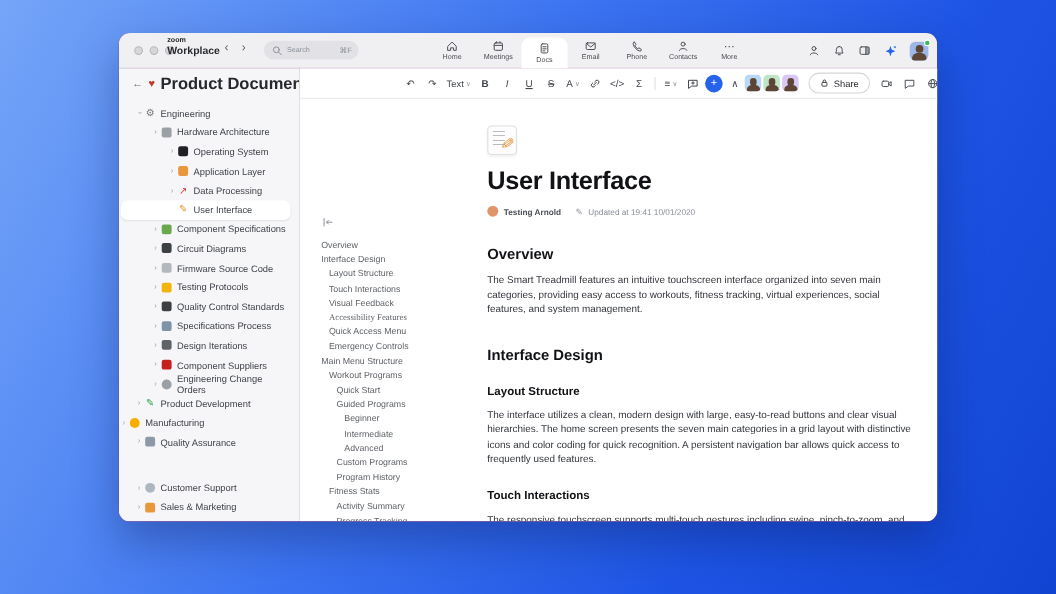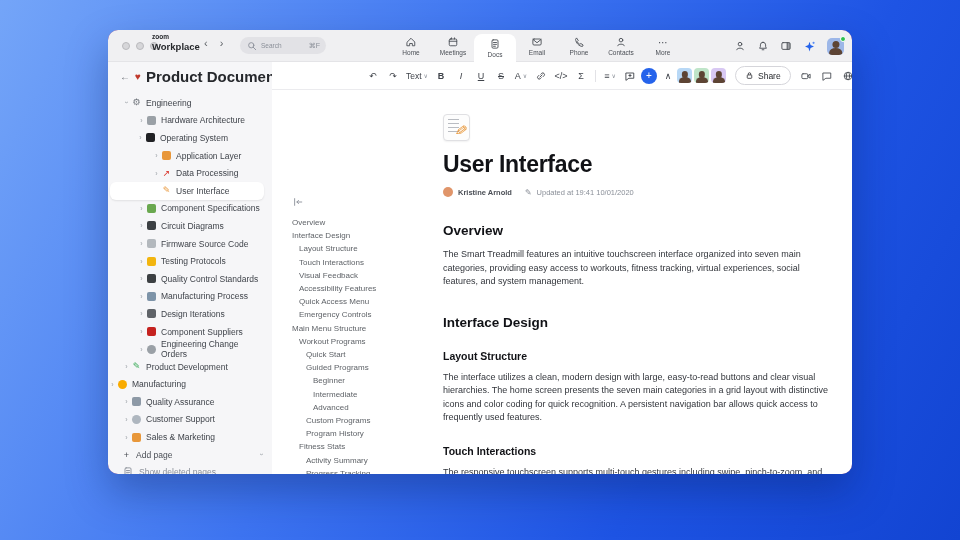--- a/index.html
+++ b/index.html
@@ -241,21 +241,21 @@
           <div class="trow" style="padding-left: 14px;">
             <span class="chev down">›</span>
             <span class="tree-ico glyph" style="color: rgb(112, 117, 124);">⚙</span>
             <span>Engineering</span>
           </div>
           <div class="trow" style="padding-left: 29px;">
             <span class="chev">›</span>
             <span class="tree-ico" style="background: rgb(154, 160, 166);"></span>
             <span>Hardware Architecture</span>
           </div>
-          <div class="trow" style="padding-left: 28px;">
+          <div class="trow" style="padding-left: 44px;">
             <span class="chev">›</span>
             <span class="tree-ico" style="background: rgb(32, 33, 36);"></span>
             <span>Operating System</span>
           </div>
           <div class="trow" style="padding-left: 44px;">
             <span class="chev">›</span>
             <span class="tree-ico" style="background: rgb(232, 151, 58);"></span>
             <span>Application Layer</span>
           </div>
           <div class="trow" style="padding-left: 44px;">
@@ -289,21 +289,21 @@
             <span>Testing Protocols</span>
           </div>
           <div class="trow" style="padding-left: 29px;">
             <span class="chev">›</span>
             <span class="tree-ico" style="background: rgb(60, 64, 67);"></span>
             <span>Quality Control Standards</span>
           </div>
           <div class="trow" style="padding-left: 29px;">
             <span class="chev">›</span>
             <span class="tree-ico" style="background: rgb(125, 147, 168);"></span>
-            <span>Manufacturing Process</span>
+            <span>Specifications Process</span>
           </div>
           <div class="trow" style="padding-left: 29px;">
             <span class="chev">›</span>
             <span class="tree-ico" style="background: rgb(95, 99, 104);"></span>
             <span>Design Iterations</span>
           </div>
           <div class="trow" style="padding-left: 29px;">
             <span class="chev">›</span>
             <span class="tree-ico" style="background: rgb(197, 34, 31);"></span>
             <span>Component Suppliers</span>
@@ -321,21 +321,21 @@
           <div class="trow" style="">
             <span class="chev">›</span>
             <span class="tree-ico circle" style="background: rgb(249, 171, 0);"></span>
             <span>Manufacturing</span>
           </div>
           <div class="trow" style="padding-left: 14px;">
             <span class="chev">›</span>
             <span class="tree-ico" style="background: rgb(141, 153, 166);"></span>
             <span>Quality Assurance</span>
           </div>
-          <div class="trow" style="padding-left: 14px;">
+          <div class="trow" style="padding-left: 14px; margin-top: 24px;">
             <span class="chev">›</span>
             <span class="tree-ico circle" style="background: rgb(174, 182, 191);"></span>
             <span>Customer Support</span>
           </div>
           <div class="trow" style="padding-left: 14px;">
             <span class="chev">›</span>
             <span class="tree-ico" style="background: rgb(232, 151, 58);"></span>
             <span>Sales &amp; Marketing</span>
           </div>
         </div>
@@ -462,21 +462,21 @@
               <svg width="12" height="12" viewBox="0 0 16 16" fill="none" stroke="currentColor" stroke-width="1.2" stroke-linecap="round" stroke-linejoin="round">
                 <path d="M3.5 3.5v9M13 8H6.5M8.7 5.8L6.5 8l2.2 2.2"></path>
               </svg>
             </div>
           <div id="outline-items">
               <div class="orow" style="padding-left: 0px;">Overview</div>
               <div class="orow" style="padding-left: 0px;">Interface Design</div>
               <div class="orow" style="padding-left: 7px;">Layout Structure</div>
               <div class="orow" style="padding-left: 7px;">Touch Interactions</div>
               <div class="orow" style="padding-left: 7px;">Visual Feedback</div>
-              <div class="orow" style="padding-left: 7px;">Accessibility Features</div>
+              <div class="orow" style="padding-left: 7px; font-family: Liberation Serif, serif;">Accessibility Features</div>
               <div class="orow" style="padding-left: 7px;">Quick Access Menu</div>
               <div class="orow" style="padding-left: 7px;">Emergency Controls</div>
               <div class="orow" style="padding-left: 0px;">Main Menu Structure</div>
               <div class="orow" style="padding-left: 7px;">Workout Programs</div>
               <div class="orow" style="padding-left: 14px;">Quick Start</div>
               <div class="orow" style="padding-left: 14px;">Guided Programs</div>
               <div class="orow" style="padding-left: 21px;">Beginner</div>
               <div class="orow" style="padding-left: 21px;">Intermediate</div>
               <div class="orow" style="padding-left: 21px;">Advanced</div>
               <div class="orow" style="padding-left: 14px;">Custom Programs</div>
@@ -488,21 +488,21 @@
             </div>
         </div>
 
         <div class="doccol">
           <div class="memo">
             <span class="pencil">✎</span>
           </div>
           <div class="doctitle">User Interface</div>
           <div class="docmeta">
             <span class="mavatar"></span>
-            <span class="who">Kristine Arnold</span>
+            <span class="who">Testing Arnold</span>
             <span class="editico">✎</span>
             <span class="when">Updated at 19:41 10/01/2020</span>
           </div>
           <div class="docbody" id="docbody">
               <h1>Overview</h1>
               <p>The Smart Treadmill features an intuitive touchscreen interface organized into seven main categories, providing easy access to workouts, fitness tracking, virtual experiences, social features, and system management.</p>
               <h1>Interface Design</h1>
               <h2>Layout Structure</h2>
               <p>The interface utilizes a clean, modern design with large, easy-to-read buttons and clear visual hierarchies. The home screen presents the seven main categories in a grid layout with distinctive icons and color coding for quick recognition. A persistent navigation bar allows quick access to frequently used features.</p>
               <h2>Touch Interactions</h2>

